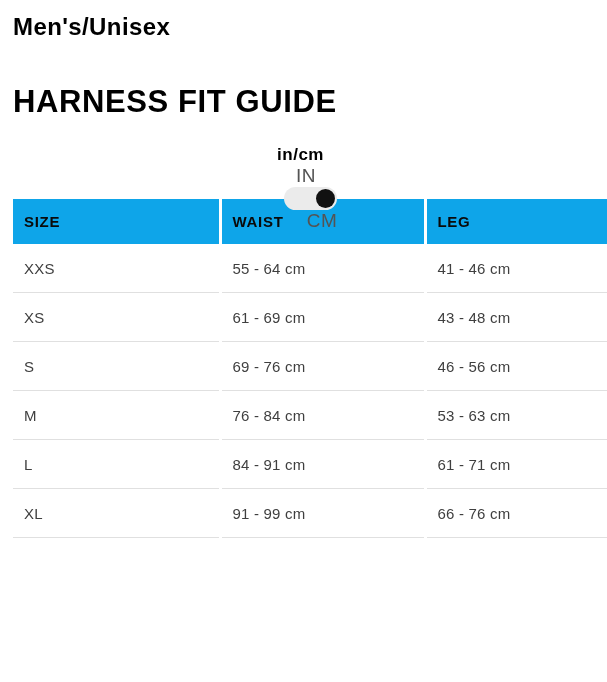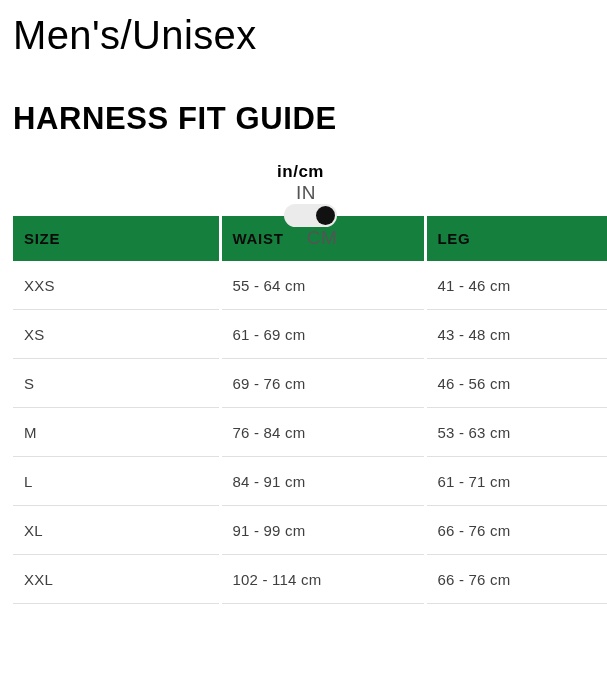--- a/index.html
+++ b/index.html
@@ -11,23 +11,23 @@
   body {
     width: 607px;
     height: 682px;
     overflow: hidden;
   }
   .fit-guide {
     padding-top: 14px;
   }
   .category-title {
     margin: 0 0 0 13px;
-    font-size: 40px;
+    font-size: 24px;
     line-height: 1.05;
-    font-weight: 400;
+    font-weight: 700;
     letter-spacing: 0.4px;
     color: #000000;
   }
   .guide-title {
     margin: 47px 0 0 13px;
     font-size: 31px;
     line-height: 1.0;
     font-weight: 700;
     letter-spacing: 0.6px;
     text-transform: uppercase;
@@ -80,21 +80,21 @@
     table-layout: fixed;
   }
   .size-table col.c1 { width: 207px; }
   .size-table col.c2 { width: 205px; }
   .size-table th, .size-table td {
     text-align: left;
     vertical-align: middle;
     padding: 0 0 0 11px;
   }
   .size-table thead th {
-    background: #15803d;
+    background: #0ea5e9;
     height: 45px;
     font-size: 15px;
     font-weight: 800;
     letter-spacing: 0.7px;
     text-transform: uppercase;
     color: #0a0a0a;
   }
   .size-table tbody td {
     height: 48px;
     border-bottom: 1px solid #e0e0e0;
@@ -162,21 +162,16 @@
       <tr>
         <td>L</td>
         <td>84 - 91 cm</td>
         <td>61 - 71 cm</td>
       </tr>
       <tr>
         <td>XL</td>
         <td>91 - 99 cm</td>
         <td>66 - 76 cm</td>
       </tr>
-      <tr>
-        <td>XXL</td>
-        <td>102 - 114 cm</td>
-        <td>66 - 76 cm</td>
-      </tr>
     </tbody>
   </table>
 
 </div>
 
 </body></html>

